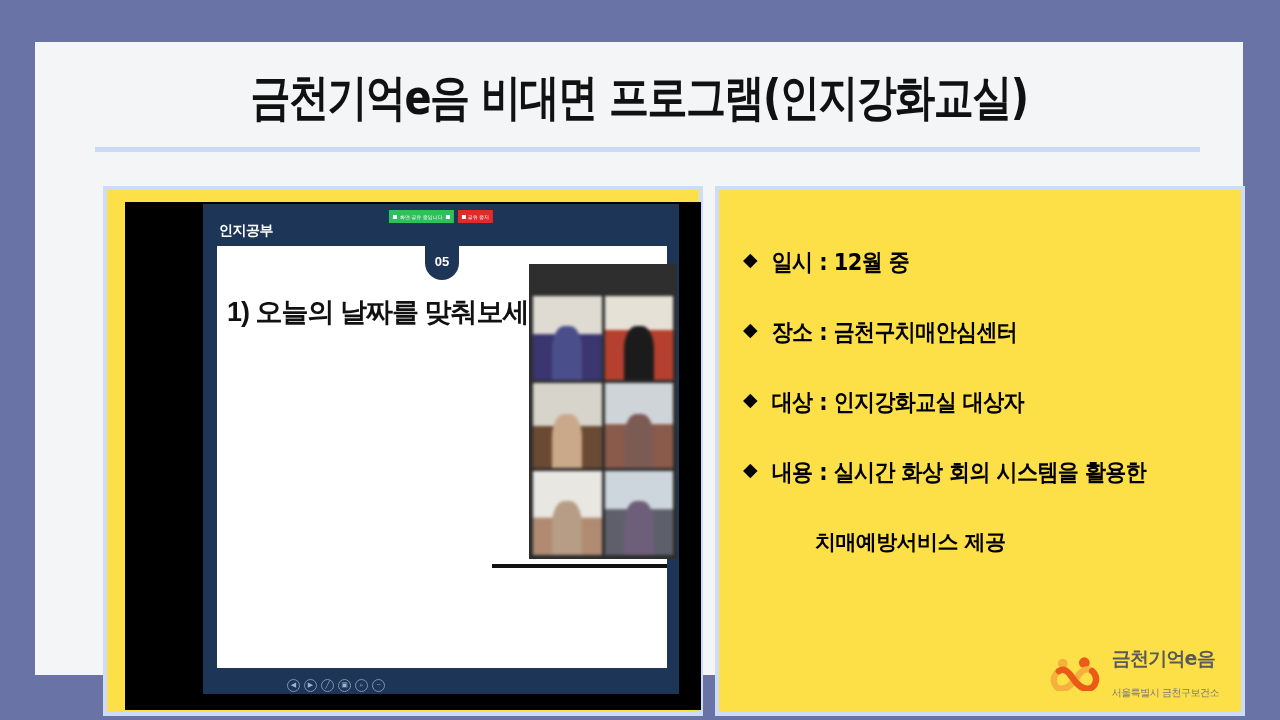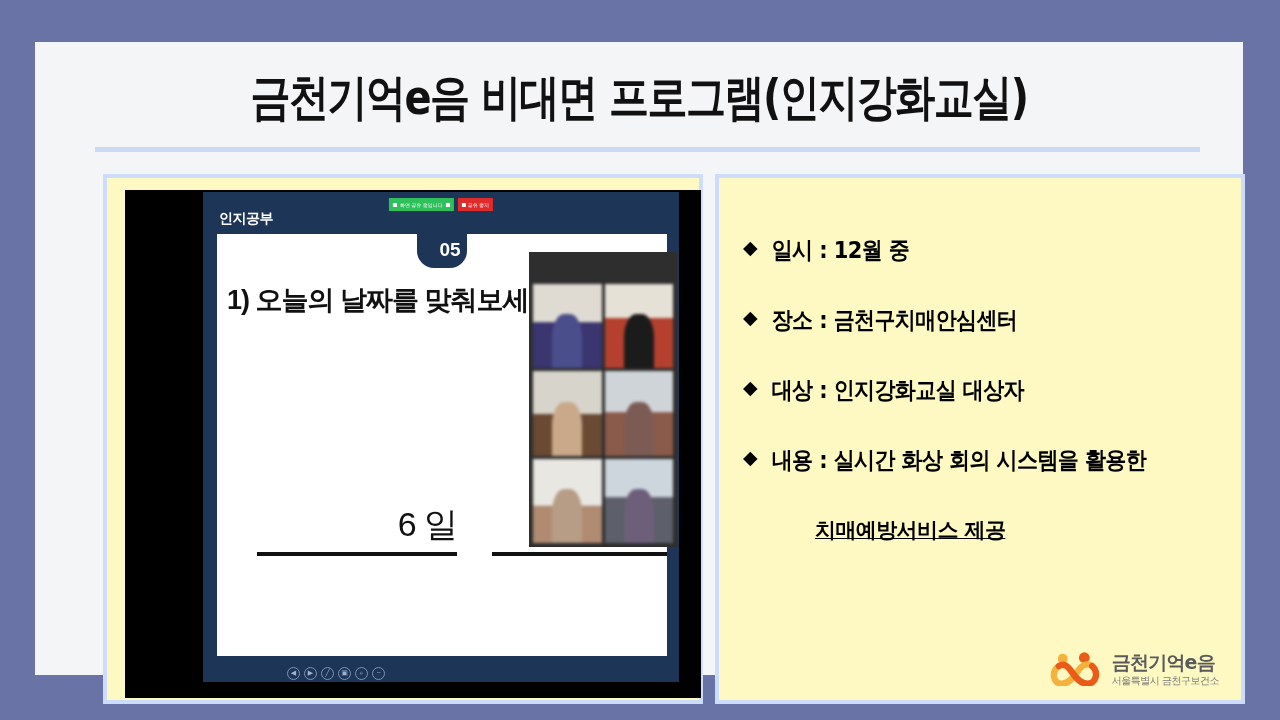--- a/index.html
+++ b/index.html
@@ -28,22 +28,22 @@
     transform:scaleY(1.22);
     transform-origin:center top;
   }
   .title-rule{
     position:absolute;left:60px;top:105px;width:1105px;height:5px;
     background:#ccd9f5;
   }
 
   
   .panel{
-    position:absolute;top:132px;height:530px;
-    border:4px solid #ccdcfa;background:#fef9c3;
+    position:absolute;top:144px;height:530px;
+    border:4px solid #ccdcfa;background:#fde047;
     box-sizing:border-box;
   }
   .panel-left{left:68px;width:600px;padding:6px;}
   .panel-right{left:680px;width:530px;}
 
   
   .video{
     position:absolute;left:18px;top:12px;width:576px;height:508px;
     background:#000;overflow:hidden;
   }
@@ -57,21 +57,21 @@
     letter-spacing:-0.5px;
   }
   .slide-white{
     position:absolute;left:14px;top:42px;right:12px;bottom:26px;
     background:#ffffff;overflow:hidden;
   }
   .badge05{
     position:absolute;left:50%;top:-6px;transform:translateX(-50%);
     width:34px;height:40px;background:#1d3557;color:#fff;
     border-radius:0 0 17px 17px;
-    font-size:19px;font-weight:bold;text-align:center;line-height:44px;padding-left:16px;
+    font-size:13px;font-weight:bold;text-align:center;line-height:44px;
   }
   .q-line{
     position:absolute;left:10px;top:48px;right:4px;
     font-size:27px;font-weight:bold;color:#111;white-space:nowrap;
     letter-spacing:-1px;
   }
   .blank-row{position:absolute;left:0;right:0;height:96px;}
   .blank-row.r1{top:128px;}
   .blank-row.r2{top:268px;}
   .blank{
@@ -144,35 +144,35 @@
     font-size:19px;color:#000;line-height:1;margin-right:14px;
     transform:translateY(2px);
   }
   .btext{
     font-size:21px;font-weight:bold;color:#000;
     letter-spacing:-0.6px;white-space:nowrap;
     font-family:"DejaVu Sans","Liberation Sans",sans-serif;
     transform:scaleY(1.12);transform-origin:left center;
   }
   .btext.cont{margin-left:72px;margin-top:-18px;}
-  .cont-row{display:block;margin-bottom:0;text-decoration:underline;}
+  .cont-row{display:block;margin-bottom:0;}
 
   
   .logo{
     position:absolute;right:22px;bottom:14px;
     display:flex;align-items:center;gap:9px;
   }
   .logo-mark{width:54px;height:34px;flex:0 0 auto;}
   .logo-text{display:flex;flex-direction:column;line-height:1;}
   .logo-main{
     font-size:19px;font-weight:bold;color:#5a5a5a;letter-spacing:-0.8px;
     font-family:"DejaVu Sans","Liberation Sans",sans-serif;
   }
   .logo-sub{
-    font-size:10px;color:#7a7a7a;letter-spacing:-0.5px;margin-top:4px;
+    font-size:10px;color:#7a7a7a;letter-spacing:-0.5px;margin-top:20px;
     font-family:"DejaVu Sans","Liberation Sans",sans-serif;
   }
 </style>
 </head>
 <body>
 
 <div id="slide">
 
   <div class="card">
 
@@ -185,23 +185,20 @@
         <div class="slide-navy">
           <div class="slide-label">인지공부</div>
 
           <div class="slide-white">
             <div class="badge05">05</div>
 
             <div class="q-line">1) 오늘의 날짜를 맞춰보세요</div>
 
 
             <div class="blank-row r2">
-              <div class="blank b-c">
-                <span>6</span>&nbsp;<span>일</span>
-              </div>
               <div class="blank b-d">
                 <span>화요</span>
               </div>
             </div>
           </div>
 
           <div class="share-bar">
             <div class="share-green">
               <span class="share-dot"></span>
               <span>화면 공유 중입니다</span>

